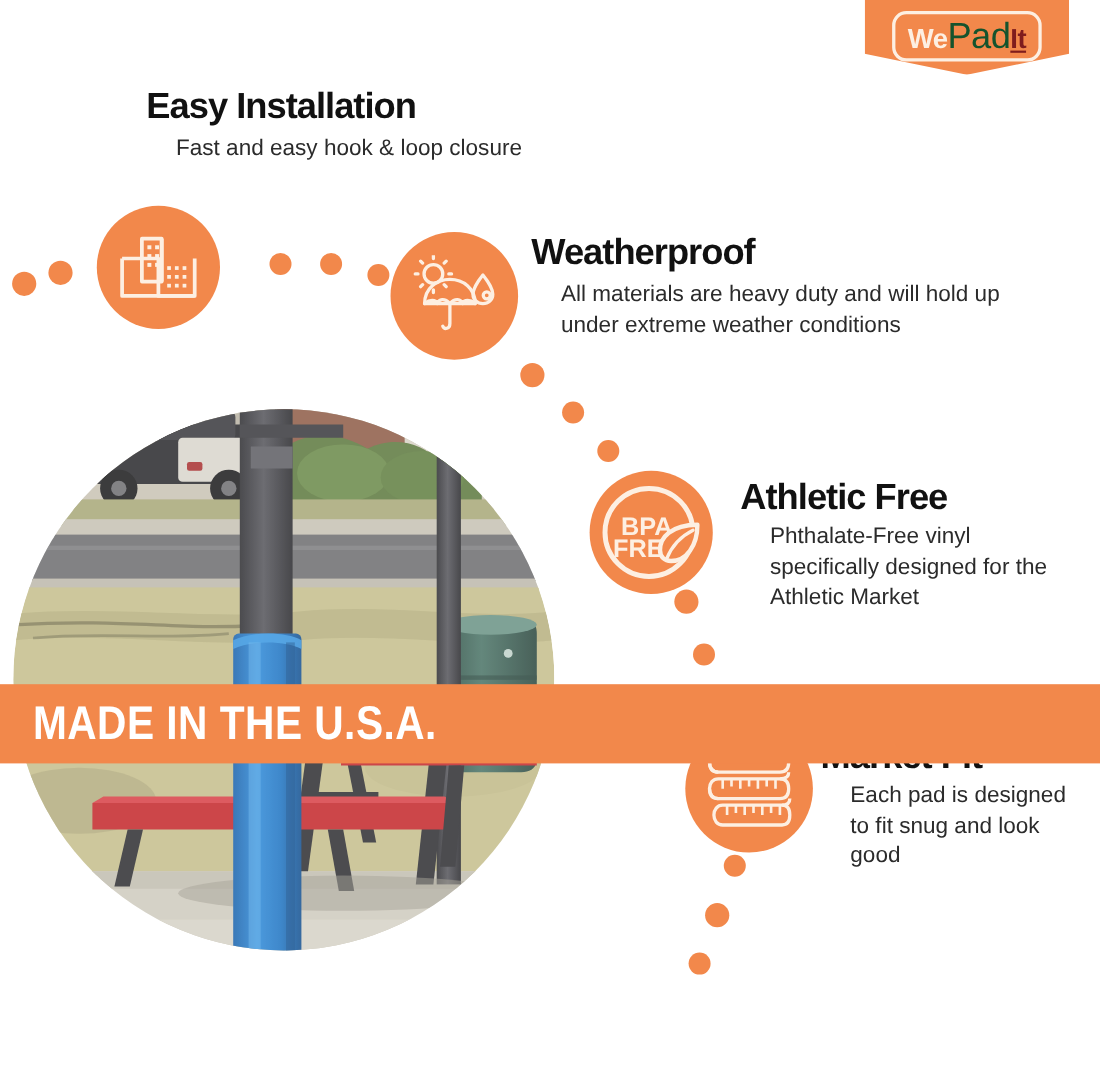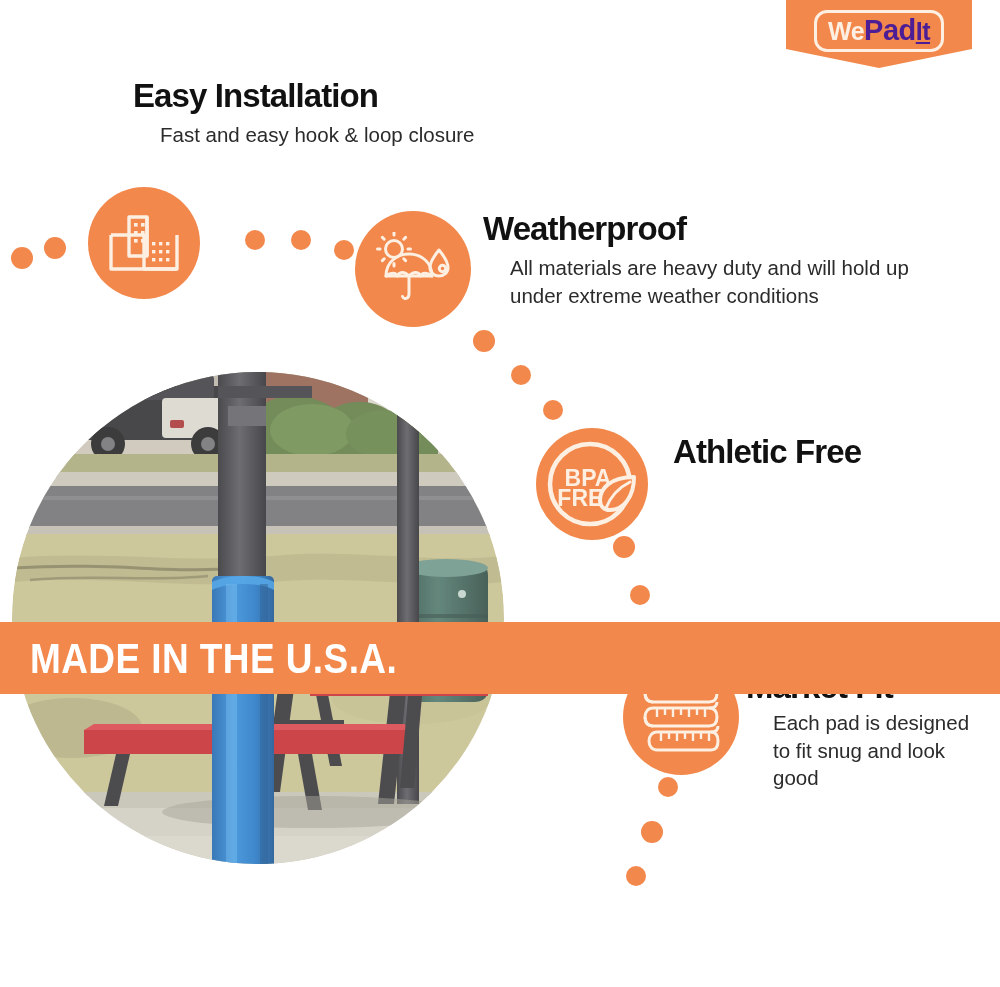--- a/index.html
+++ b/index.html
@@ -26,22 +26,22 @@
   }
   .logo-pill {
     margin-top: 10px;
     border: 3px solid #FDEFE2;
     border-radius: 13px;
     padding: 3px 11px 4px 11px;
     display: flex; align-items: baseline;
     line-height: 1;
   }
   .logo-we  { color: #FDEFE2; font-size: 25px; font-weight: 700; letter-spacing: -0.5px; }
-  .logo-pad { color: #4c1d95; font-size: 29px; font-weight: 700; letter-spacing: -0.5px; }
-  .logo-it  { color: #4c1d95; font-size: 25px; font-weight: 700; letter-spacing: -0.5px; text-decoration: underline; }
+  .logo-pad { color: #14532d; font-size: 33px; font-weight: 400; letter-spacing: -0.5px; }
+  .logo-it  { color: #7f1d1d; font-size: 25px; font-weight: 700; letter-spacing: -0.5px; text-decoration: underline; }
 
   
   .feature-title {
     font-weight: 800;
     font-size: 33px;
     color: #111111;
     letter-spacing: -0.9px;
     line-height: 1.1;
     white-space: nowrap;
   }
@@ -185,20 +185,21 @@
       <path d="M13 44 C13 30 24 22 36 22 C48 22 59 30 59 44 Z" stroke-linejoin="round"></path>
       <path d="M13 44 C18 40 23 40.5 24.5 44 C26 40 31 38.5 36 44 C41 38.5 46 40 47.5 44 C49 40.5 54 40 59 44" stroke-linejoin="round"></path>
       <path d="M36 44 V62 C36 67 31 68 29.5 64.5"></path>
       <path d="M66 18 C66 18 57 29 57 35.5 C57 40.5 61 44 66 44 C71 44 75 40.5 75 35.5 C75 29 66 18 66 18 Z" stroke-linejoin="round"></path>
       <circle cx="69.5" cy="36.5" r="3.2"></circle>
     </svg>
   </div>
 
   <div class="block" id="block-phthalate">
     <div class="feature-title">Athletic Free</div>
+    <div class="feature-desc">Phthalate-Free vinyl specifically designed for the Athletic Market</div>
   </div>
 
   <div class="icon-circle" id="icon-bpa">
     <svg width="104" height="104" viewBox="0 0 104 104">
       <circle cx="50" cy="52" r="40" fill="none" stroke="#FDEFE2" stroke-width="4.5"></circle>
       <text x="48" y="54" text-anchor="middle" fill="#FDEFE2" font-family="Liberation Sans, sans-serif" font-size="23" font-weight="800">BPA</text>
       <text x="48" y="74" text-anchor="middle" fill="#FDEFE2" font-family="Liberation Sans, sans-serif" font-size="23" font-weight="800">FREE</text>
       <path d="M94 45 C70 45 60 57 60 68 C60 74 64 78 70 78 C84 78 94 64 94 45 Z" fill="#F2884B" stroke="#FDEFE2" stroke-width="4" stroke-linejoin="round"></path>
       <path d="M90 50 C78 56 70 66 66 76" fill="none" stroke="#FDEFE2" stroke-width="3" stroke-linecap="round"></path>
     </svg>

